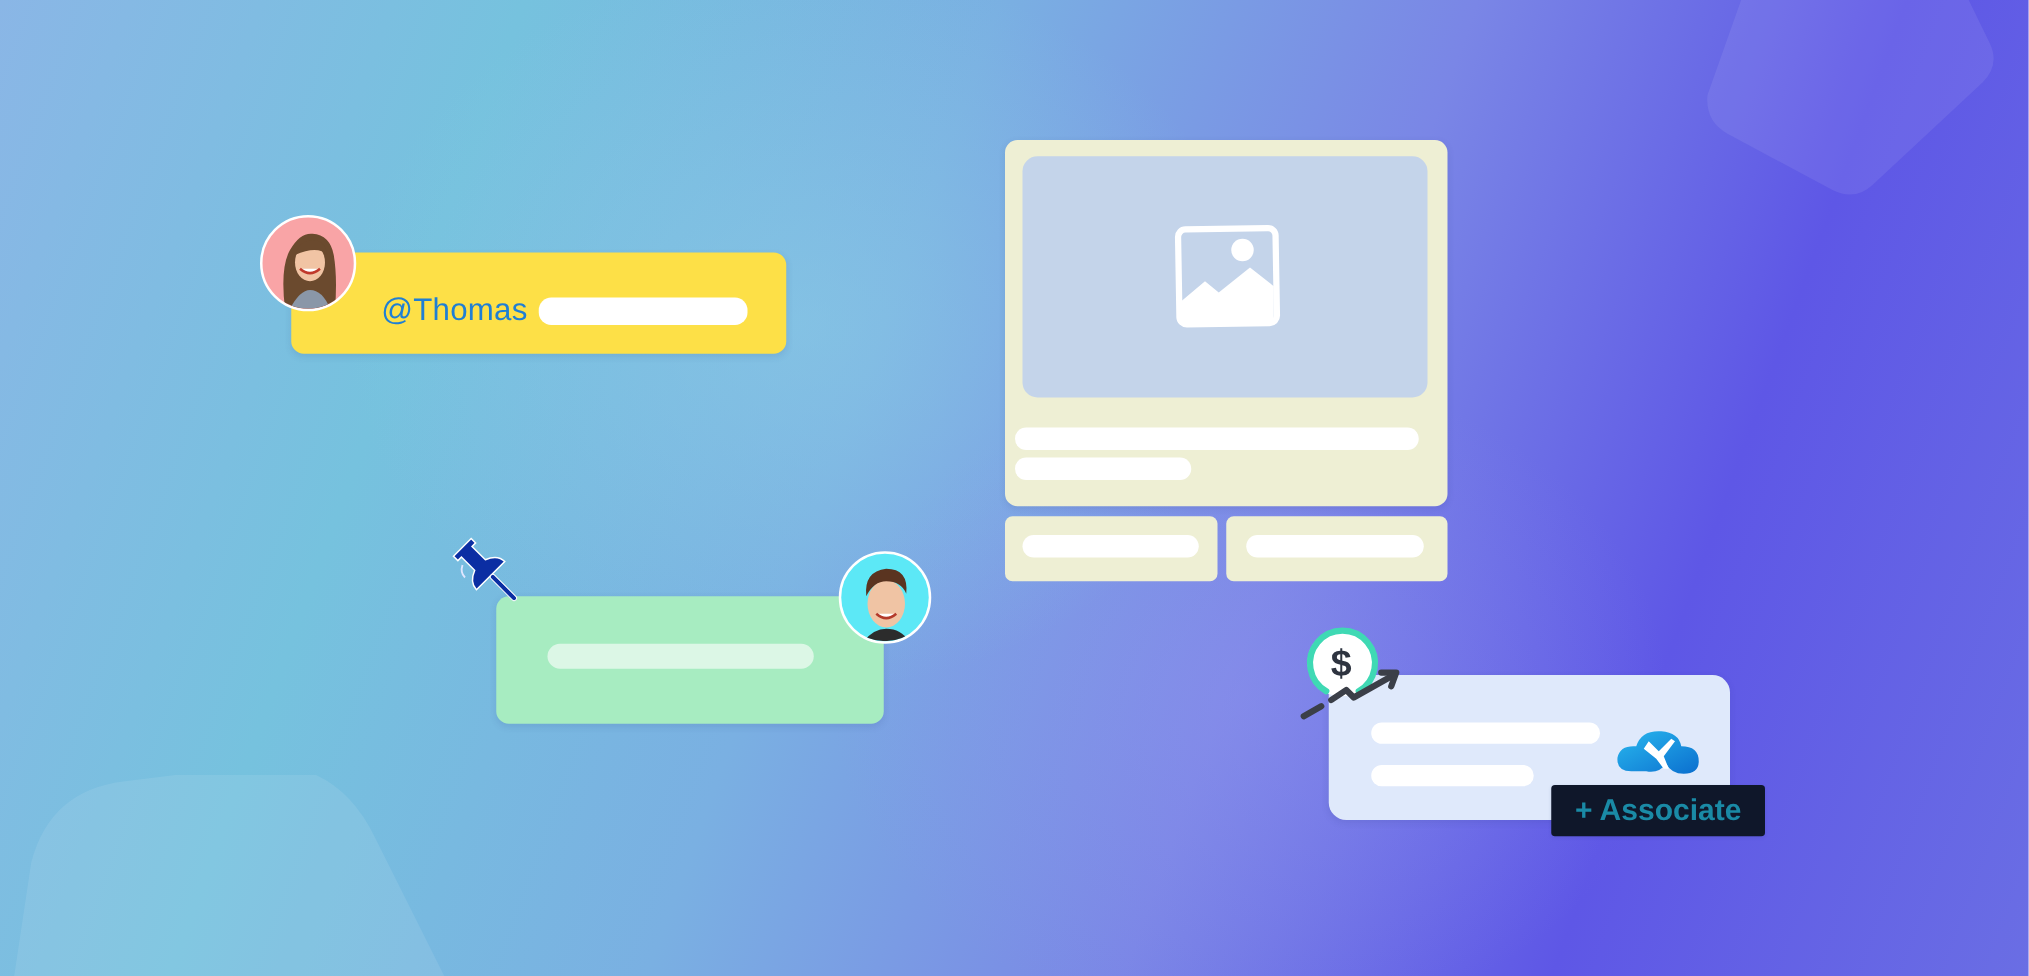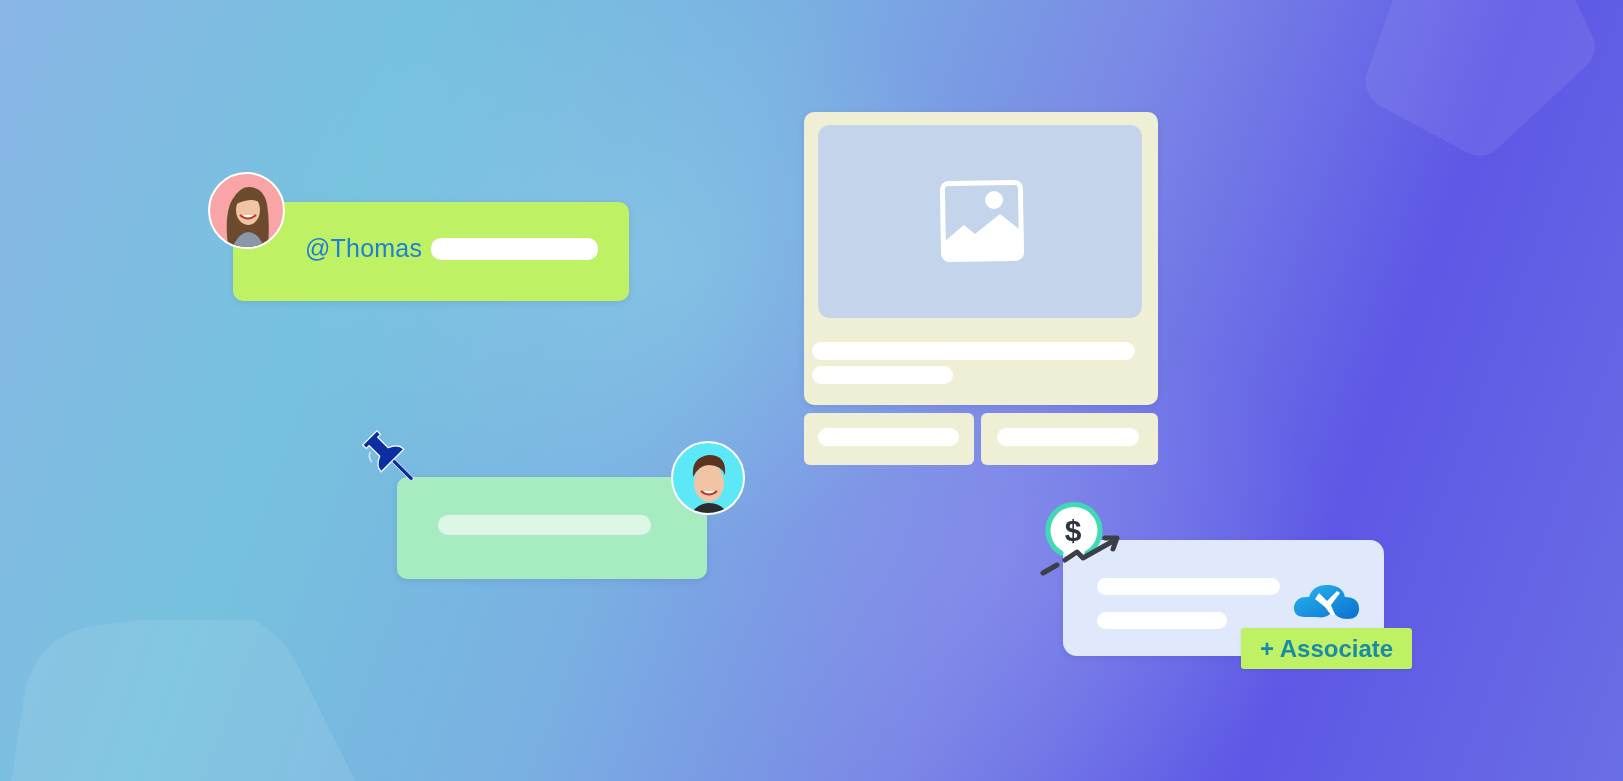--- a/index.html
+++ b/index.html
@@ -8,34 +8,34 @@
   .bg { position:absolute; inset:0;
     background:
       radial-gradient(ellipse 520px 420px at 640px 260px, rgba(140,205,230,0.55), rgba(140,205,230,0) 70%),
       radial-gradient(ellipse 480px 380px at 1000px 560px, rgba(150,150,240,0.35), rgba(150,150,240,0) 70%),
       linear-gradient(110deg, #8ab6e6 0%, #76c2de 22%, #7ab0e2 42%, #7a86e6 62%, #5e57e6 80%, #6a6ee4 100%);
   }
   .shape-tr { position:absolute; left:1360px; top:-20px; width:240px; width:240px; height:190px; }
   .shape-bl { position:absolute; left:0; top:620px; width:360px; height:170px; }
   .card { position:absolute; border-radius:10px; box-shadow:0 2px 6px rgba(40,60,120,0.12); }
   .bar { position:absolute; background:#ffffff; border-radius:10px; }
-  .mention-card { left:233px; top:202px; width:396px; height:99px; background:#bef264; }
+  .mention-card { left:233px; top:202px; width:396px; height:81px; background:#fde047; }
   .mention-text { position:absolute; left:72px; top:32px; font-family:"Liberation Sans", sans-serif;
     font-size:25px; color:#1f7fd4; letter-spacing:0.2px; }
   .avatar { position:absolute; border-radius:50%; border:2px solid #fff; overflow:hidden; }
   .avatar-f { left:208px; top:172px; width:73px; height:73px; background:#f9a4a6; }
   .avatar-m { left:671px; top:441px; width:70px; height:70px; background:#5ce8f6; }
   .note-card { left:397px; top:477px; width:310px; height:102px; background:#a7ecc1; }
   .media-card { left:804px; top:112px; width:354px; height:293px; background:#eeefd4; }
   .media-img { position:absolute; left:14px; top:13px; width:324px; height:193px; background:#c4d4ea; border-radius:12px; }
   .tile { position:absolute; top:413px; height:52px; background:#eeefd4; border-radius:6px; }
   .tile-a { left:804px; width:170px; }
   .tile-b { left:981px; width:177px; }
   .assoc-card { left:1063px; top:540px; width:321px; height:116px; background:#dfe9fb; border-radius:14px; }
-  .assoc-btn { position:absolute; left:1241px; top:628px; width:171px; height:41px; background:#bef264;
+  .assoc-btn { position:absolute; left:1241px; top:628px; width:171px; height:41px; background:#0f172a;
     border:none; border-radius:3px; font-family:"Liberation Sans", sans-serif; font-size:24px;
     color:#1a8aa6; font-weight:bold; display:flex; align-items:center; justify-content:center; cursor:pointer;
     box-shadow:0 1px 3px rgba(40,60,120,0.12); }
   .icon { position:absolute; }
 </style>
 </head>
 <body>
 
 <div class="bg"></div>
 

